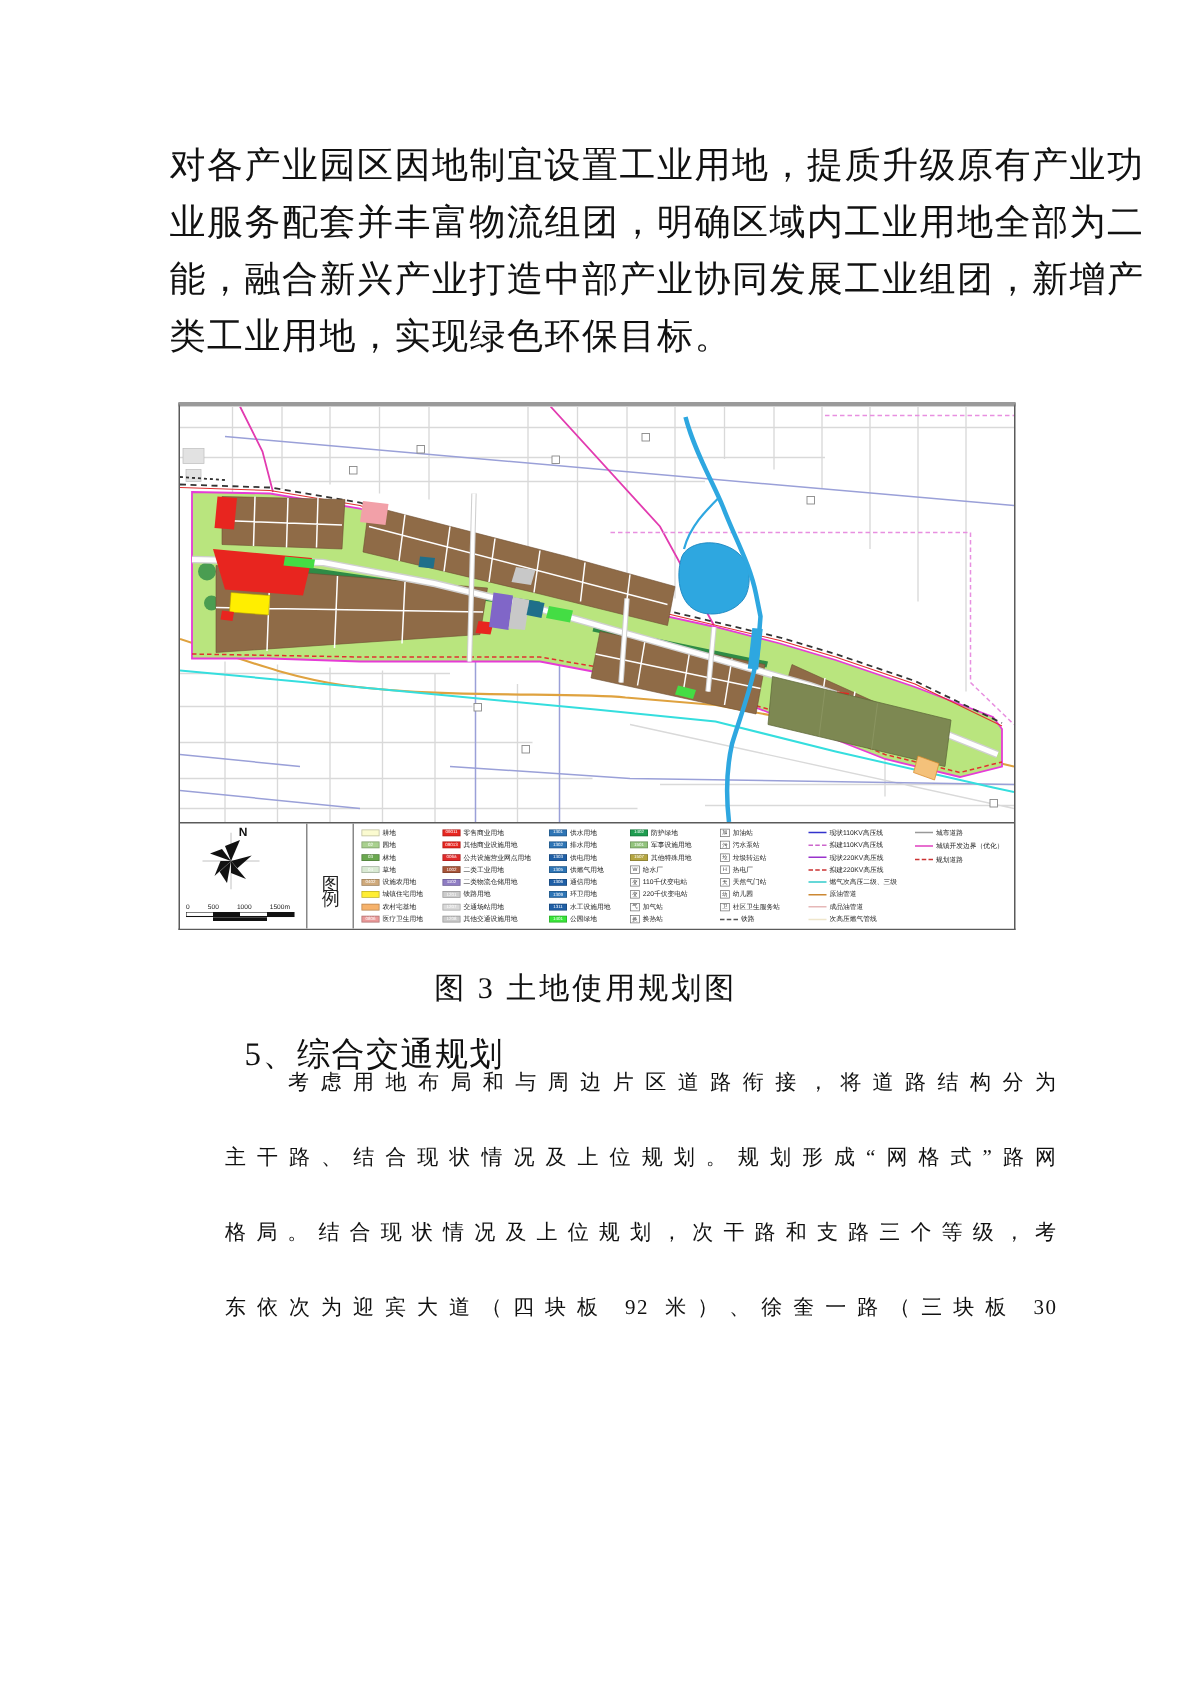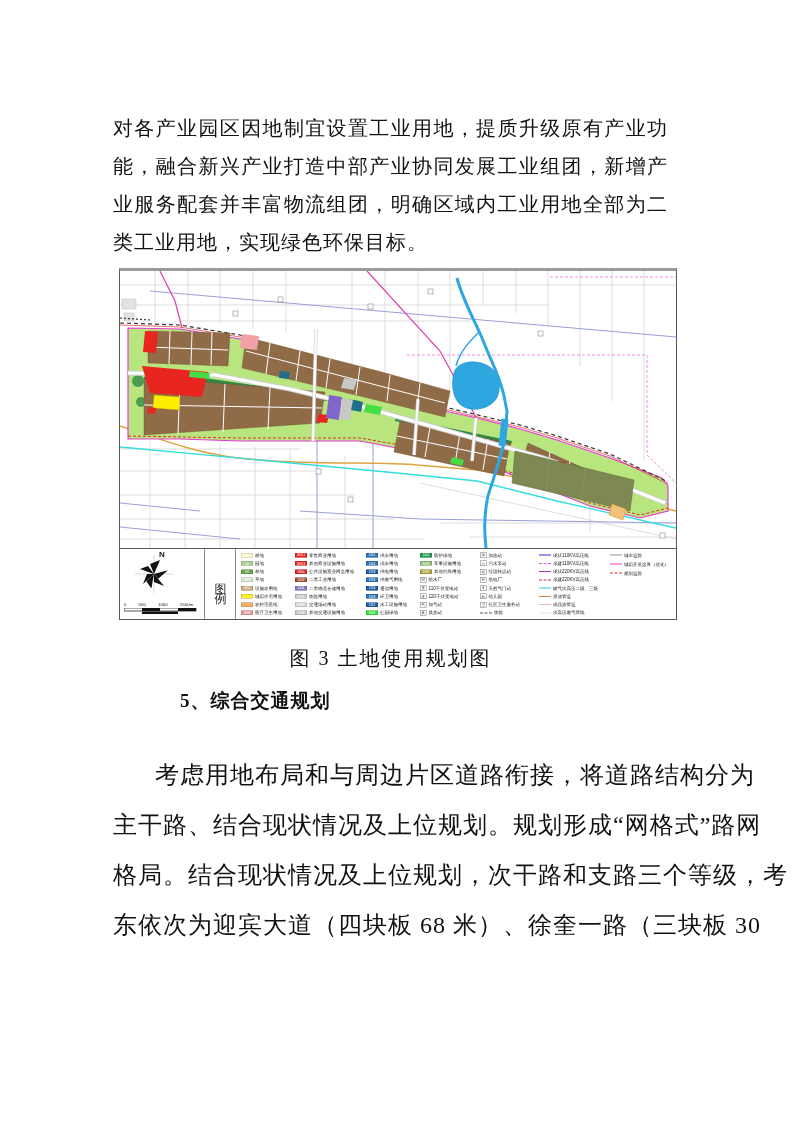--- a/index.html
+++ b/index.html
@@ -1,27 +1,27 @@
 <!DOCTYPE html>
 <html style="--band-green: #b9e57e; --industrial-brown: #8f6b47; --water-blue: #2ea7e0; --boundary-magenta: #e63bd6; --commercial-red: #e8251f; --residential-yellow: #ffee00; --logistics-purple: #8066c8; --military-olive: #7d8852; --protect-green: #2e8b46;"><head>
 <meta charset="utf-8">
 <style>
   html,body{margin:0;padding:0;}
   body{
     width:793px;height:1122px;background:#ffffff;position:relative;overflow:hidden;
     font-family:"Liberation Serif","DejaVu Serif",serif;color:#111;
   }
   .para{position:absolute;left:113px;width:555px;}
-  .p1{top:109px;font-size:20px;line-height:38px;}
-  .p2{top:750px;font-size:24px;line-height:50px;}
+  .p1{top:92px;font-size:24px;line-height:38px;}
+  .p2{top:698px;font-size:14px;line-height:50px;margin-left:37px;}
   .ln{text-align:justify;text-align-last:justify;white-space:nowrap;letter-spacing:1px;}
   .ln-last{text-align-last:left;}
   .p2 .ln-first{text-indent:42px;}
   .caption{position:absolute;left:113px;top:645px;width:555px;text-align:center;font-size:20px;letter-spacing:2px;}
-  .heading{position:absolute;left:130px;top:688px;width:555px;font-size:19px;text-indent:50px;letter-spacing:1px;font-weight:bold;}
+  .heading{position:absolute;left:113px;top:688px;width:555px;font-size:22px;text-indent:50px;letter-spacing:1px;}
 
   .figure{
     position:absolute;left:119px;top:268px;width:558px;height:352px;
     border:1px solid #5a5a5a;border-top:3px solid #9a9a9a;box-sizing:border-box;background:#fff;
   }
   .map-wrap{position:absolute;left:0;top:0;width:556px;height:277px;overflow:hidden;}
   .map-wrap svg{display:block;}
   .legend{
     position:absolute;left:0;bottom:0;width:556px;height:71px;border-top:1px solid #5a5a5a;
     display:flex;box-sizing:border-box;background:#fff;
@@ -53,22 +53,22 @@
      font-size:7px;color:#333;background:#fff;box-sizing:border-box;}
   .lg-line{width:24px;flex:none;}
   .lg-line i{display:block;height:0;}
   .lg-label{font-size:9px;white-space:nowrap;color:#222;}
 </style>
 </head>
 <body>
 
 <div class="para p1">
   <div class="ln">对各产业园区因地制宜设置工业用地，提质升级原有产业功</div>
+  <div class="ln">业服务配套并丰富物流组团，明确区域内工业用地全部为二</div>
   <div class="ln">能，融合新兴产业打造中部产业协同发展工业组团，新增产</div>
-  <div class="ln">业服务配套并丰富物流组团，明确区域内工业用地全部为二</div>
   <div class="ln ln-last">类工业用地，实现绿色环保目标。</div>
 </div>
 
 <div class="figure">
   <div class="map-wrap">
     <svg width="556" height="277" viewBox="0 0 556 277">
       <rect width="556" height="277" fill="#ffffff"></rect>
 
       <g stroke="#d9d9d9" stroke-width="0.9" fill="none">
         <path d="M0,14 H556 M0,34 H430 M60,50 H350"></path>
@@ -462,14 +462,14 @@
   </div>
 </div>
 
 <div class="caption">图 3 土地使用规划图</div>
 <div class="heading">5、综合交通规划</div>
 
 <div class="para p2">
   <div class="ln ln-first">考虑用地布局和与周边片区道路衔接，将道路结构分为</div>
   <div class="ln">主干路、结合现状情况及上位规划。规划形成“网格式”路网</div>
   <div class="ln">格局。结合现状情况及上位规划，次干路和支路三个等级，考</div>
-  <div class="ln">东依次为迎宾大道（四块板 68 米）、徐奎一路（三块板 30</div>
+  <div class="ln">东依次为迎宾大道（四块板 92 米）、徐奎一路（三块板 30</div>
 </div>
 
 </body></html>

